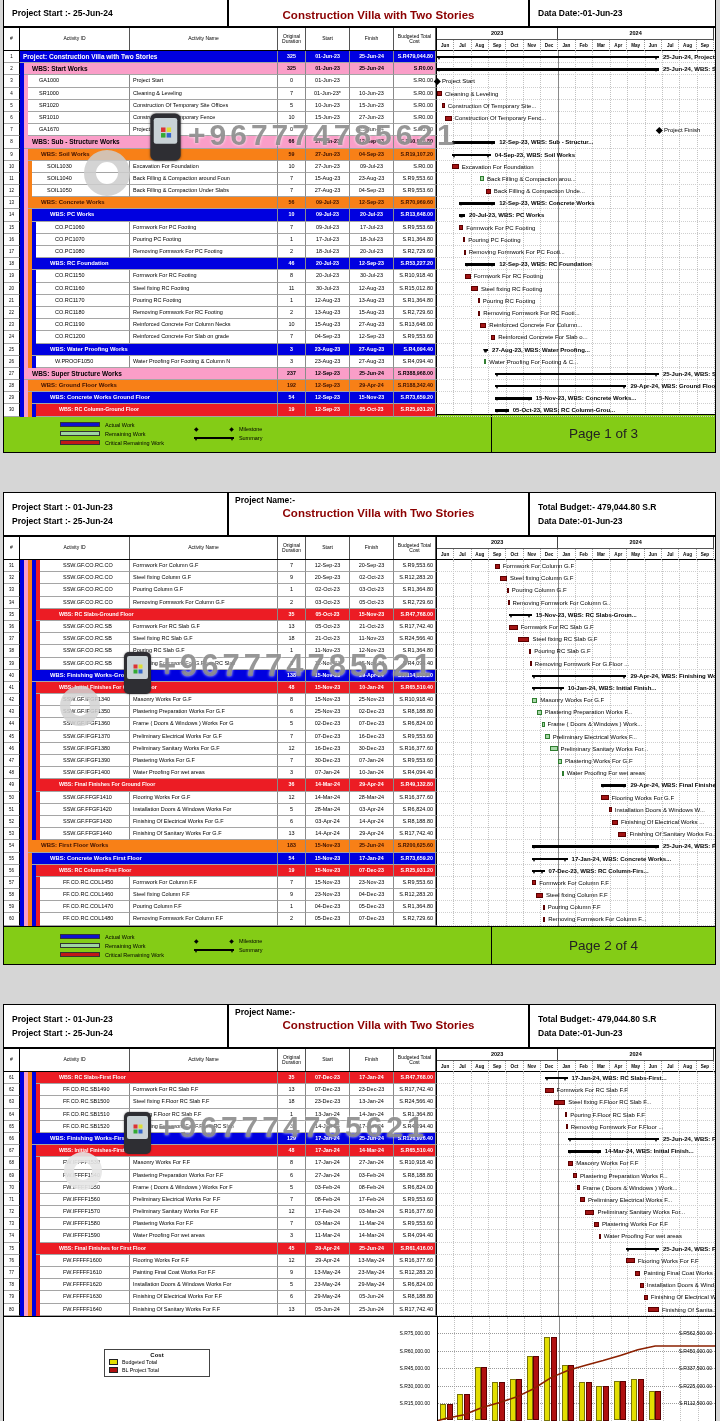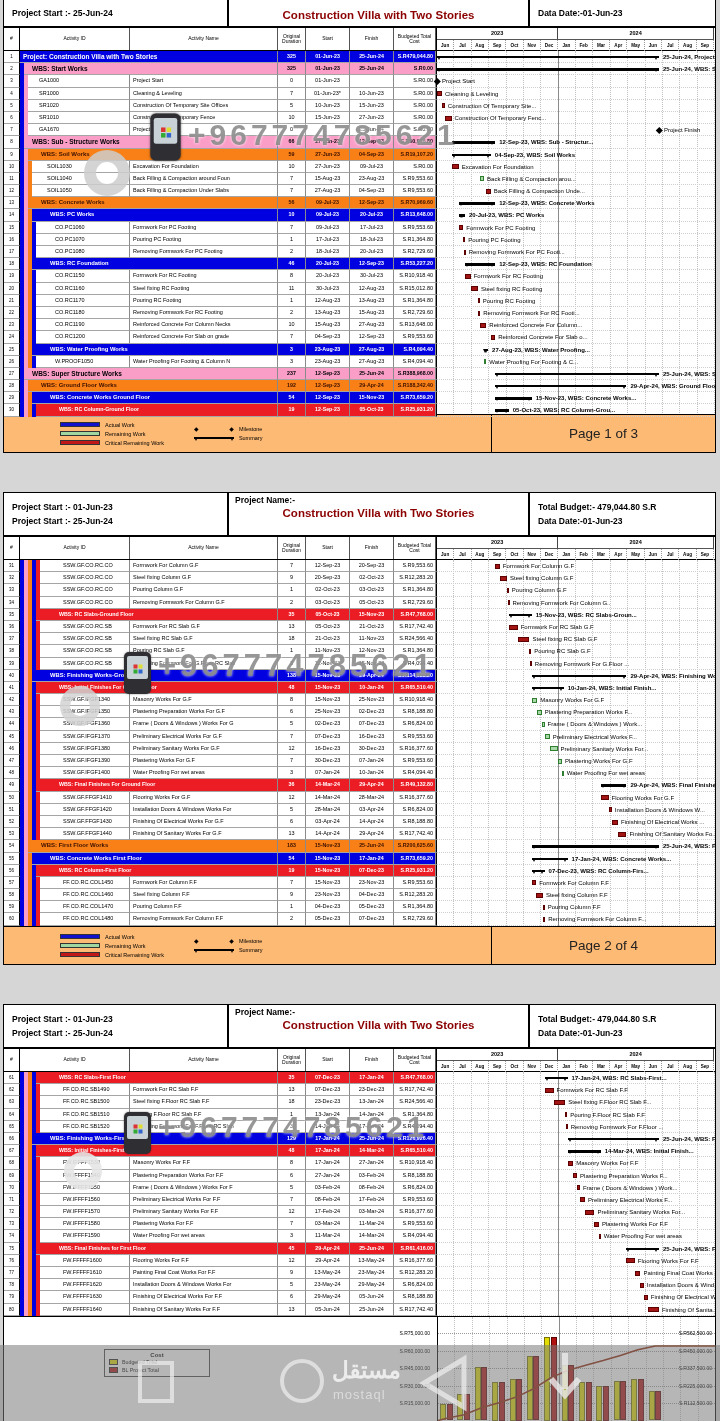--- a/index.html
+++ b/index.html
@@ -45,21 +45,21 @@
           border-bottom:1px dotted #cfcfcf;box-sizing:border-box;}
   .sumbar{position:absolute;height:2.4px;background:#000;top:5px;}
   .cap{position:absolute;width:0;height:0;border-left:2.4px solid transparent;border-right:2.4px solid transparent;
        border-top:4.6px solid #000;top:5px;}
   .tbar{position:absolute;height:5px;top:3.6px;box-sizing:border-box;}
   .tbar.r{background:#A31515;border:1px solid #5c0000;}
   .tbar.g{background:#A9D9A9;border:1px solid #2f7d2f;}
   .dia{position:absolute;width:4.6px;height:4.6px;background:#000;transform:rotate(45deg);top:3.8px;}
   .g-lab{position:absolute;font-size:6px;line-height:12px;white-space:nowrap;color:#000;top:0;}
   
-  .foot{position:absolute;left:0;right:0;bottom:0;height:37px;border-top:1px solid #000;display:flex;background:#fdba74;padding-left:36px;}
+  .foot{position:absolute;left:0;right:0;bottom:0;height:37px;border-top:1px solid #000;display:flex;background:#84cc16;padding-left:36px;}
   .foot-legend{width:452px;border-right:1px solid #000;display:flex;align-items:center;gap:30px;
                padding-left:20px;box-sizing:border-box;}
   .lg-col{display:flex;flex-direction:column;gap:3px;}
   .lg-item{display:flex;align-items:center;gap:5px;font-size:5.5px;line-height:6px;}
   .sw{width:40px;height:4.5px;border:1px solid #333;box-sizing:border-box;flex:none;}
   .sw.blue{background:#1111CC}.sw.green{background:#9FD69F}.sw.red{background:#C01818}
   .msym{width:40px;flex:none;display:flex;justify-content:space-between;font-size:6px;line-height:6px;}
   .ssym{width:40px;height:5px;flex:none;position:relative;}
   .ssym .sumbar{top:1px;left:0;width:100%;}
   .ssym .cap{top:1px;}
@@ -1873,26 +1873,13 @@
           <i style="background:#d33"></i>
           <i style="background:#dd3"></i>
           <i style="background:#3a3"></i>
           <i style="background:#36c"></i>
         </div>
       </div>
   </div>
   <div class="wm-num" style="left:158px;top:1110px;font-size:30px">+967774785621</div>
   <div class="wm-donut" style="left:64px;top:1152px;width:38px;height:38px;border:10px solid rgba(230,230,230,0.9)"></div>
 
-  <div class="wm-band">
-    <div class="bshape bsq"></div>
-    <div class="bshape bcirc"></div>
-    <div class="btxt-ar">مستقل</div>
-    <div class="btxt-en">mostaql</div>
-    <svg class="btri" style="left:418px;top:8px" width="52" height="60" viewBox="0 0 52 60">
-      <polygon points="46,6 46,54 6,30" fill="none" stroke="rgba(235,235,235,0.75)" stroke-width="5"></polygon>
-    </svg>
-    <svg class="barrow" style="left:545px;top:4px" width="40" height="56" viewBox="0 0 40 56">
-      <line x1="20" y1="4" x2="20" y2="40" stroke="rgba(235,235,235,0.8)" stroke-width="6"></line>
-      <polyline points="6,30 20,46 34,30" fill="none" stroke="rgba(235,235,235,0.8)" stroke-width="6"></polyline>
-    </svg>
-  </div>
 </div>
 
 </body></html>

